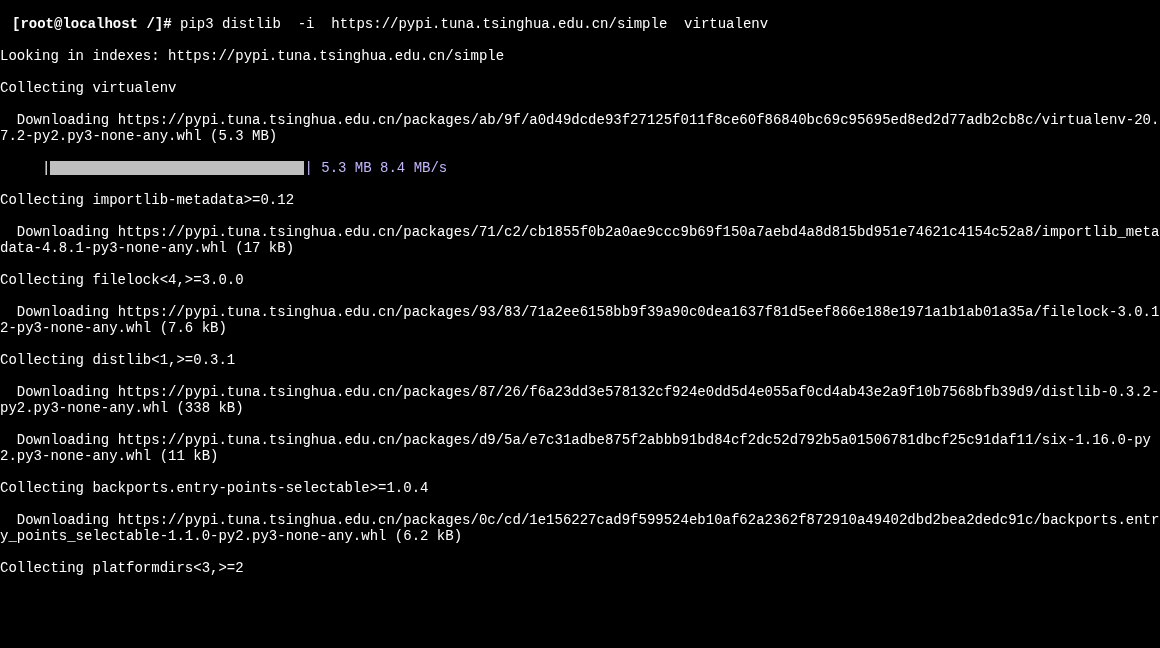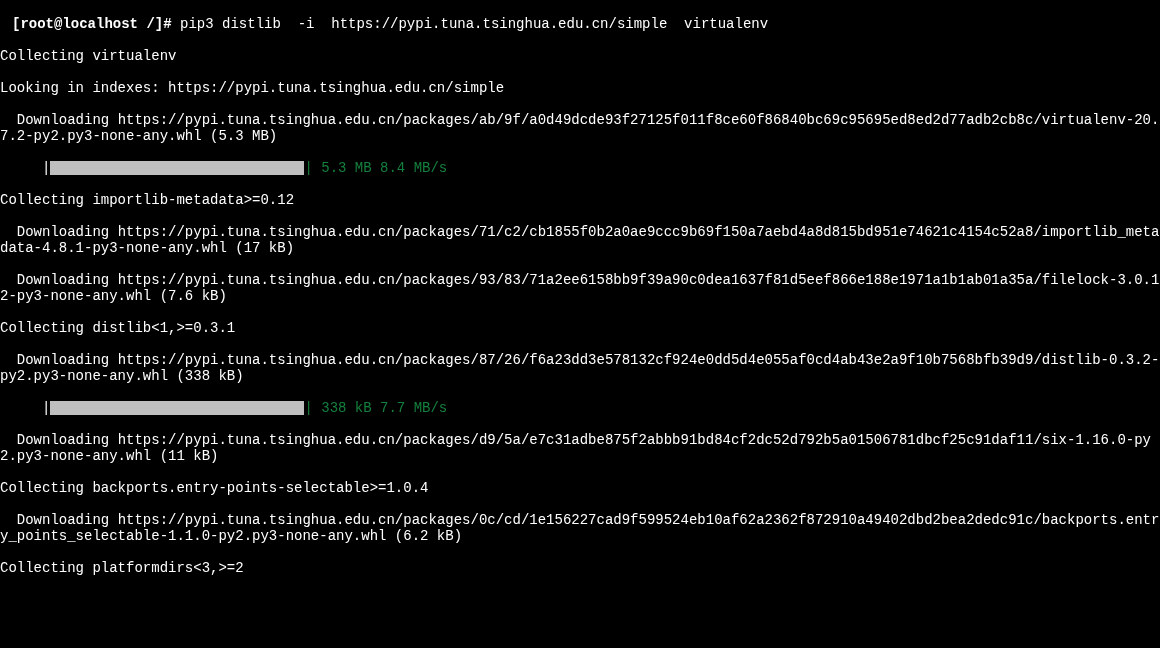--- a/index.html
+++ b/index.html
@@ -32,39 +32,39 @@
     background: #bfbfbf;
     height: 14px;
     vertical-align: middle;
   }
   .bar-empty {
     display: inline-block;
     height: 14px;
     vertical-align: middle;
   }
   .bar-stat {
-    color: #15803d;
+    color: #c4b5fd;
     text-align: right;
   }
 </style>
 </head>
 <body>
 
 <div class="terminal">
 <span class="line"><span class="prompt-host">[root@localhost /]# </span><span>pip3 distlib  -i  https://pypi.tuna.tsinghua.edu.cn/simple  virtualenv</span></span>
+<span class="line">Looking in indexes: https://pypi.tuna.tsinghua.edu.cn/simple</span>
 <span class="line">Collecting virtualenv</span>
-<span class="line">Looking in indexes: https://pypi.tuna.tsinghua.edu.cn/simple</span>
 <span class="line">  Downloading https://pypi.tuna.tsinghua.edu.cn/packages/ab/9f/a0d49dcde93f27125f011f8ce60f86840bc69c95695ed8ed2d77adb2cb8c/virtualenv-20.7.2-py2.py3-none-any.whl (5.3 MB)</span>
 <span class="line"><span class="bar-pipe">     |</span><span class="bar-fill" style="width:254px"></span><span class="bar-empty" style="width:0px"></span><span class="bar-stat">| 5.3 MB 8.4 MB/s</span></span>
 <span class="line">Collecting importlib-metadata&gt;=0.12</span>
 <span class="line">  Downloading https://pypi.tuna.tsinghua.edu.cn/packages/71/c2/cb1855f0b2a0ae9ccc9b69f150a7aebd4a8d815bd951e74621c4154c52a8/importlib_metadata-4.8.1-py3-none-any.whl (17 kB)</span>
+<span class="line">Collecting filelock&lt;4,&gt;=3.0.0</span>
 <span class="line">  Downloading https://pypi.tuna.tsinghua.edu.cn/packages/93/83/71a2ee6158bb9f39a90c0dea1637f81d5eef866e188e1971a1b1ab01a35a/filelock-3.0.12-py3-none-any.whl (7.6 kB)</span>
 <span class="line">Collecting distlib&lt;1,&gt;=0.3.1</span>
 <span class="line">  Downloading https://pypi.tuna.tsinghua.edu.cn/packages/87/26/f6a23dd3e578132cf924e0dd5d4e055af0cd4ab43e2a9f10b7568bfb39d9/distlib-0.3.2-py2.py3-none-any.whl (338 kB)</span>
-<span class="line"><span class="bar-pipe">     |</span><span class="bar-fill" style="width:254px"></span><span class="bar-empty" style="width:0px"></span><span class="bar-stat">| 338 kB 7.7 MB/s</span></span>
 <span class="line">  Downloading https://pypi.tuna.tsinghua.edu.cn/packages/d9/5a/e7c31adbe875f2abbb91bd84cf2dc52d792b5a01506781dbcf25c91daf11/six-1.16.0-py2.py3-none-any.whl (11 kB)</span>
 <span class="line">Collecting backports.entry-points-selectable&gt;=1.0.4</span>
 <span class="line">  Downloading https://pypi.tuna.tsinghua.edu.cn/packages/0c/cd/1e156227cad9f599524eb10af62a2362f872910a49402dbd2bea2dedc91c/backports.entry_points_selectable-1.1.0-py2.py3-none-any.whl (6.2 kB)</span>
 <span class="line">Collecting platformdirs&lt;3,&gt;=2</span>
 
 
 
 
 
 

